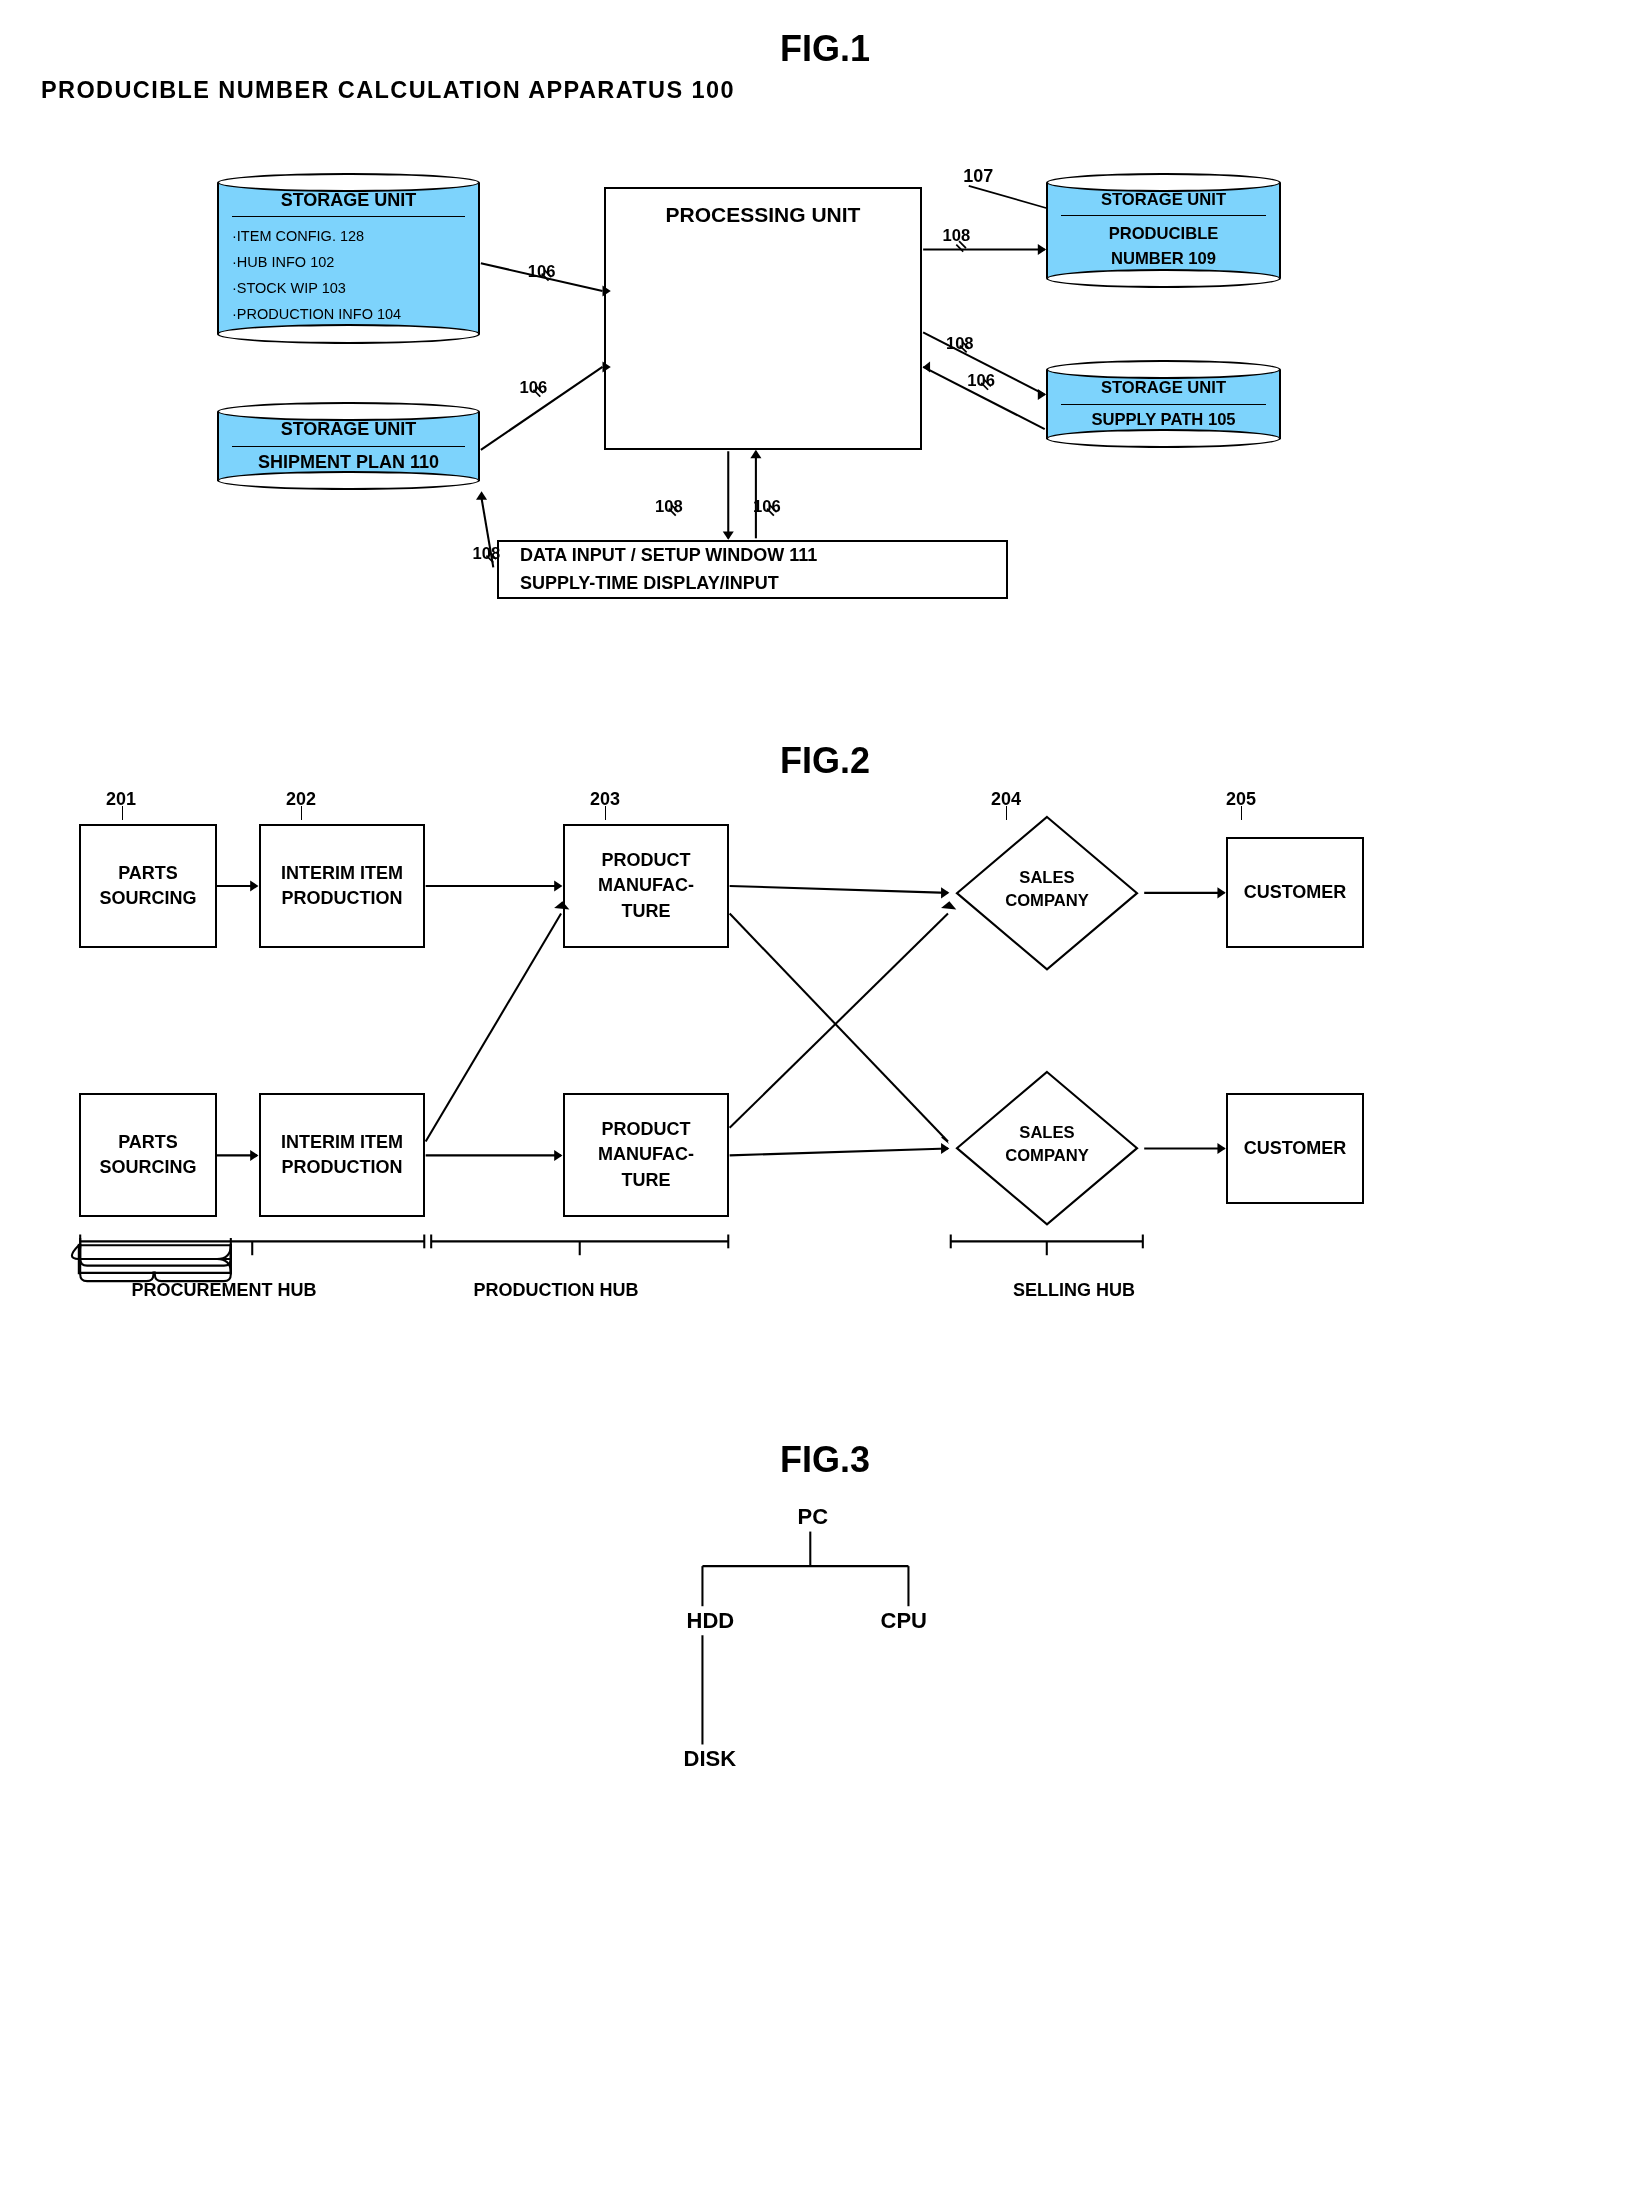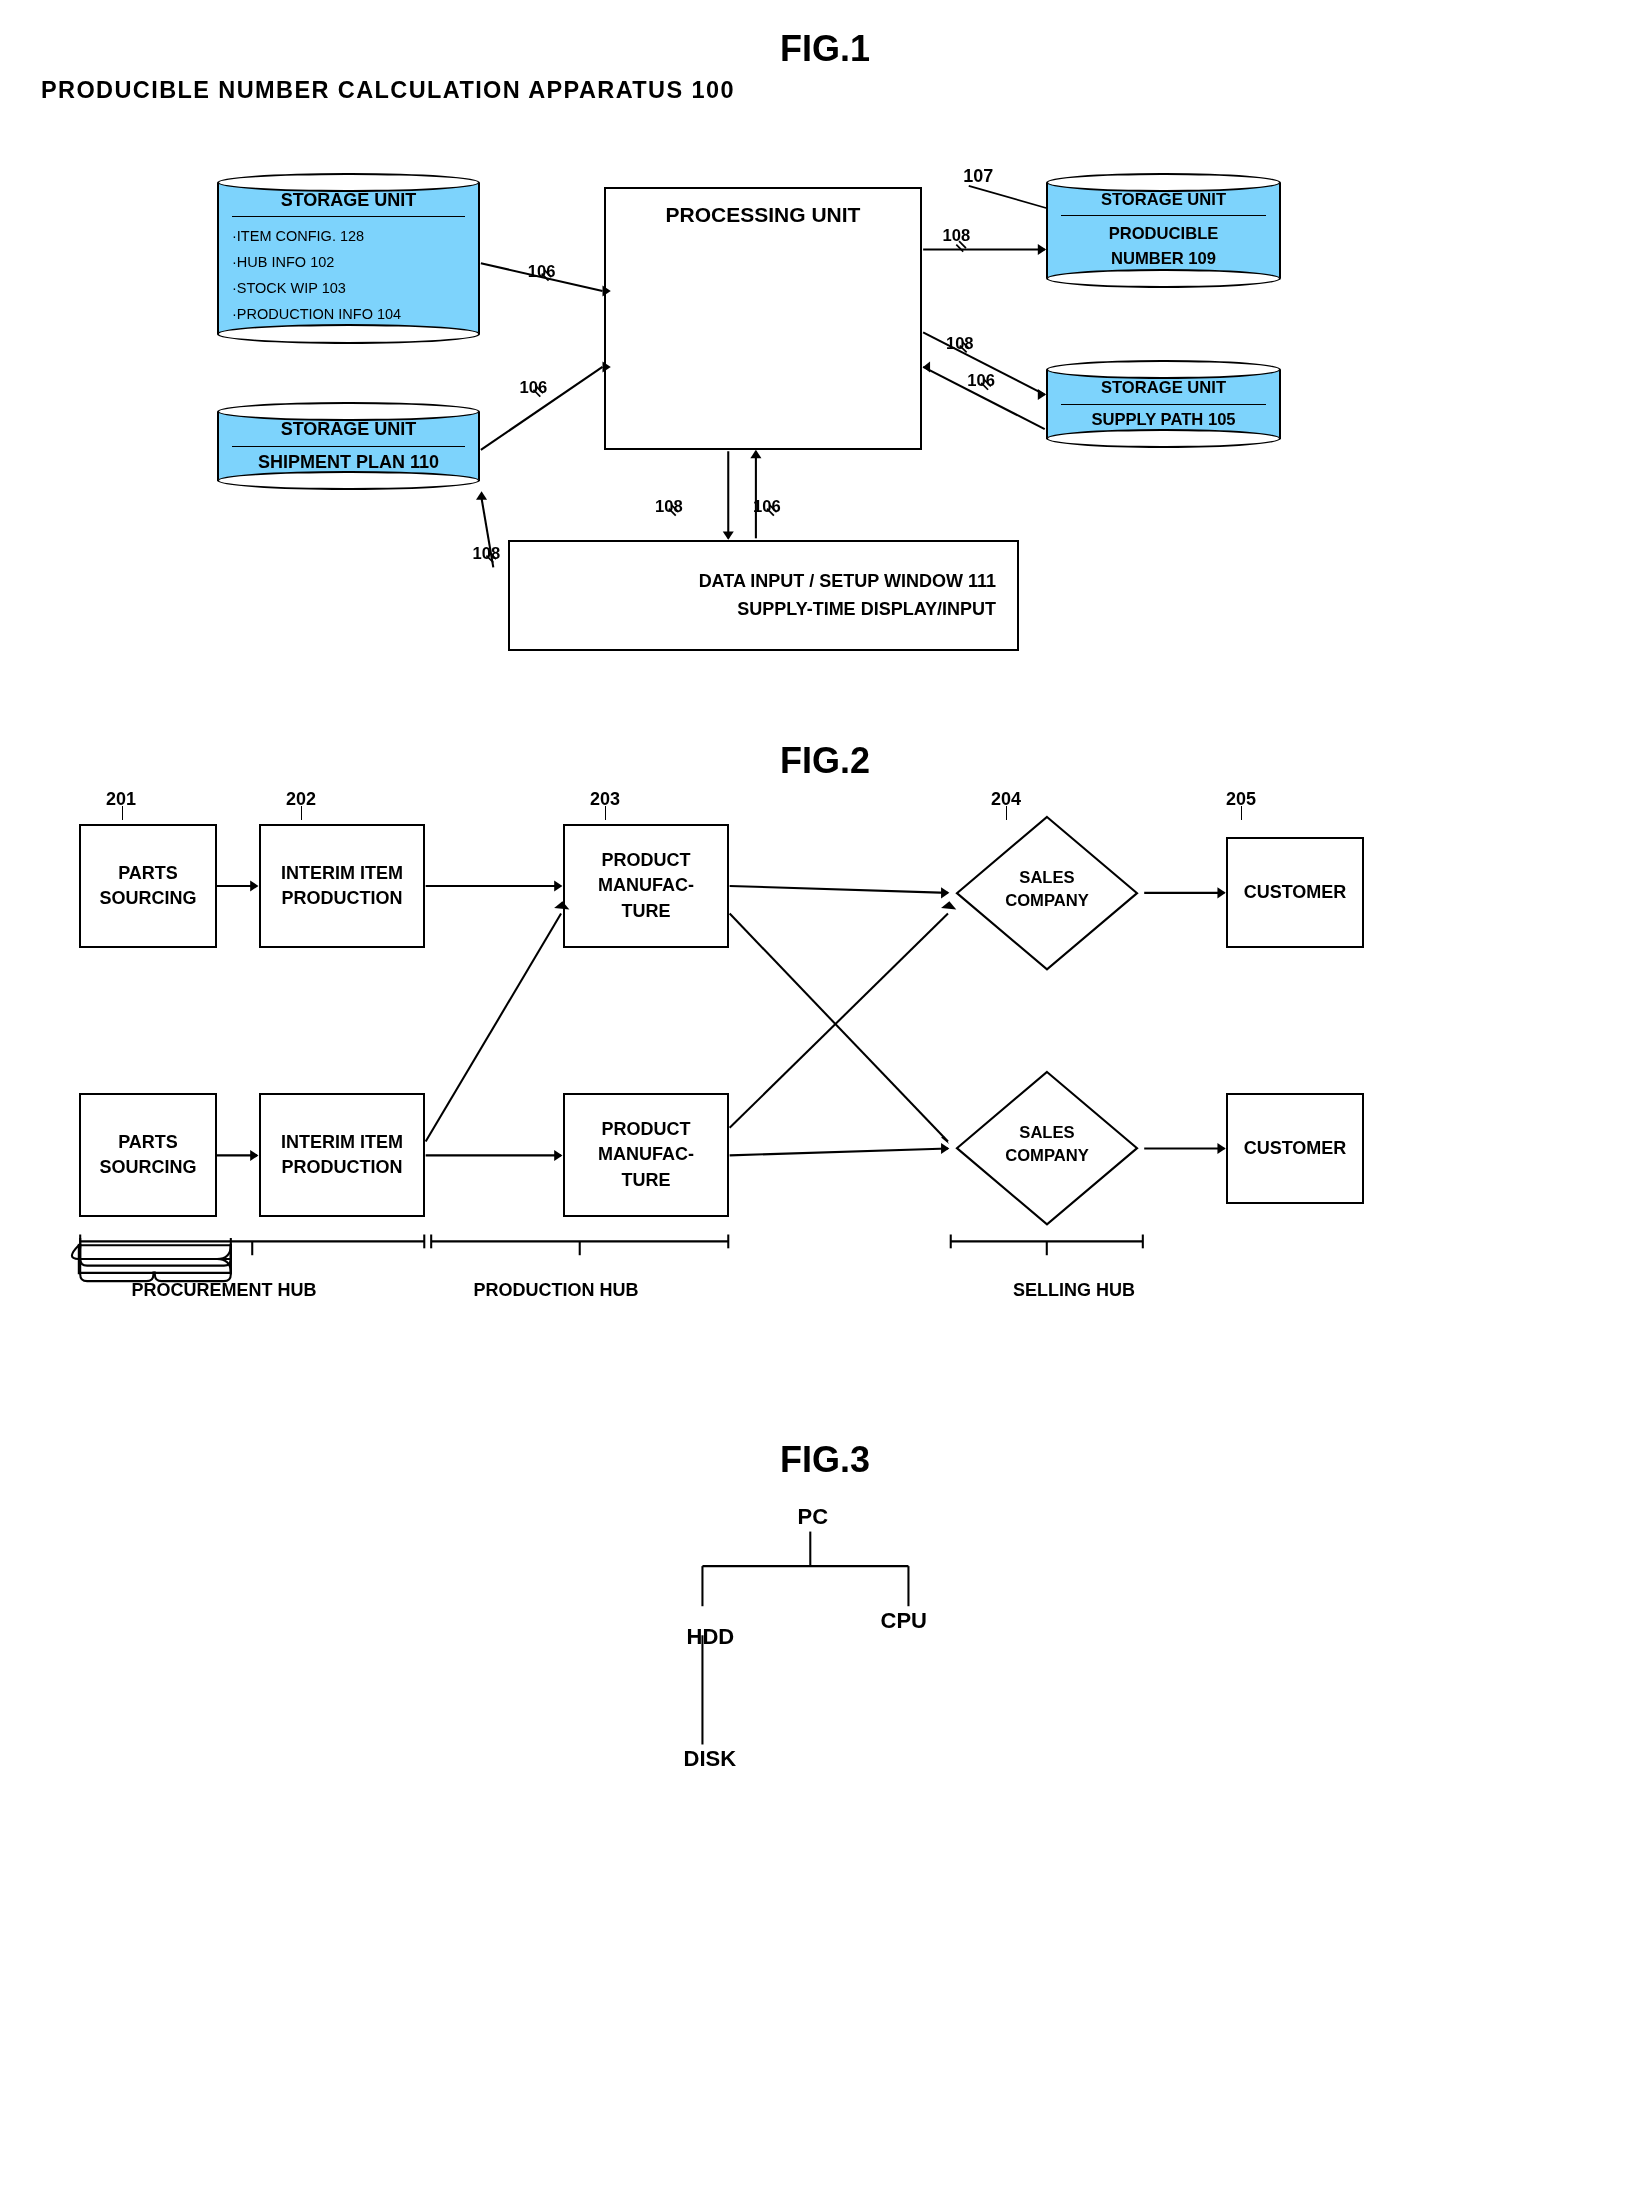--- a/index.html
+++ b/index.html
@@ -150,21 +150,21 @@
 
     <div style="position:absolute; left:843px; top:228px; width:235px;">
       <div class="cylinder-top" style="width:235px;"></div>
       <div class="cylinder-mid" style="width:235px; min-height:69px; align-items:center;">
         <div style="font-size:16.6px; font-weight:bold; text-align:center; width:100%; border-bottom:1.4px solid #000; padding-bottom:5.5px; margin-bottom:5.5px;">STORAGE UNIT</div>
         <div style="font-size:16.6px; font-weight:bold; text-align:center;">SUPPLY PATH 105</div>
       </div>
       <div class="cylinder-bottom" style="width:235px;"></div>
     </div>
 
-    <div style="position:absolute; left:305px; top:408px; width:511px; border:2.1px solid #000; background:#fff; padding:29px 21px; text-align:right;">
+    <div style="position:absolute; left:294px; top:408px; width:511px; border:2.1px solid #000; background:#fff; padding:3px 21px; text-align:left;">
       <div style="font-size:18px; font-weight:bold;">DATA INPUT / SETUP WINDOW 111</div>
       <div style="font-size:18px; font-weight:bold; margin-top:7px;">SUPPLY-TIME DISPLAY/INPUT</div>
     </div>
 
     <svg style="position:absolute;top:0;left:0;width:100%;height:100%;overflow:visible;" viewBox="0 0 1800 780" width="1244" height="539">
 
       <text x="1100" y="72" font-size="26" font-weight="bold">107</text>
       <line x1="1108" y1="78" x2="1220" y2="110" stroke="#000" stroke-width="2.5"></line>
 
       <line x1="402" y1="190" x2="578" y2="230" stroke="#000" stroke-width="3"></line>
@@ -371,21 +371,21 @@
 
   </div>
 </div>
 
 <div style="margin-top: 55px;">
   <div class="fig-title">FIG.3</div>
 
   <div class="fig3-container" style="position:relative; width:415px; margin:16px auto; height:318px;">
 
     <div style="position:absolute; left:180px; top:7px; font-size:22px; font-weight:bold;">PC</div>
-    <div style="position:absolute; left:69px; top:127px; font-size:22px; font-weight:bold;">HDD</div>
+    <div style="position:absolute; left:69px; top:111px; font-size:22px; font-weight:bold;">HDD</div>
     <div style="position:absolute; left:263px; top:111px; font-size:22px; font-weight:bold;">CPU</div>
     <div style="position:absolute; left:66px; top:249px; font-size:22px; font-weight:bold;">DISK</div>
 
     <svg style="position:absolute;top:0;left:0;width:100%;height:100%;overflow:visible;" viewBox="0 0 600 460" width="415" height="318">
 
       <line x1="278" y1="50" x2="278" y2="100" stroke="#000" stroke-width="3"></line>
 
       <line x1="122" y1="100" x2="420" y2="100" stroke="#000" stroke-width="3"></line>
 
       <line x1="122" y1="100" x2="122" y2="158" stroke="#000" stroke-width="3"></line>

